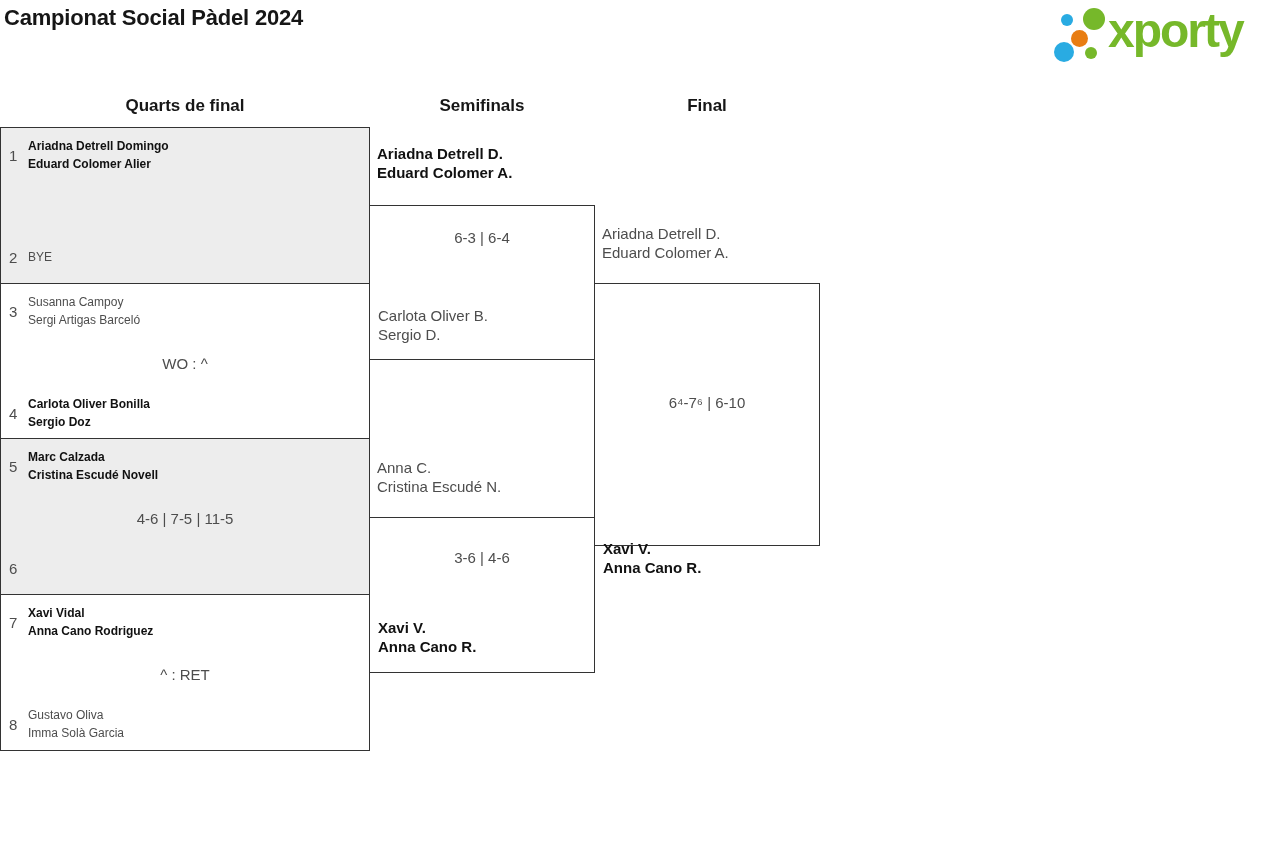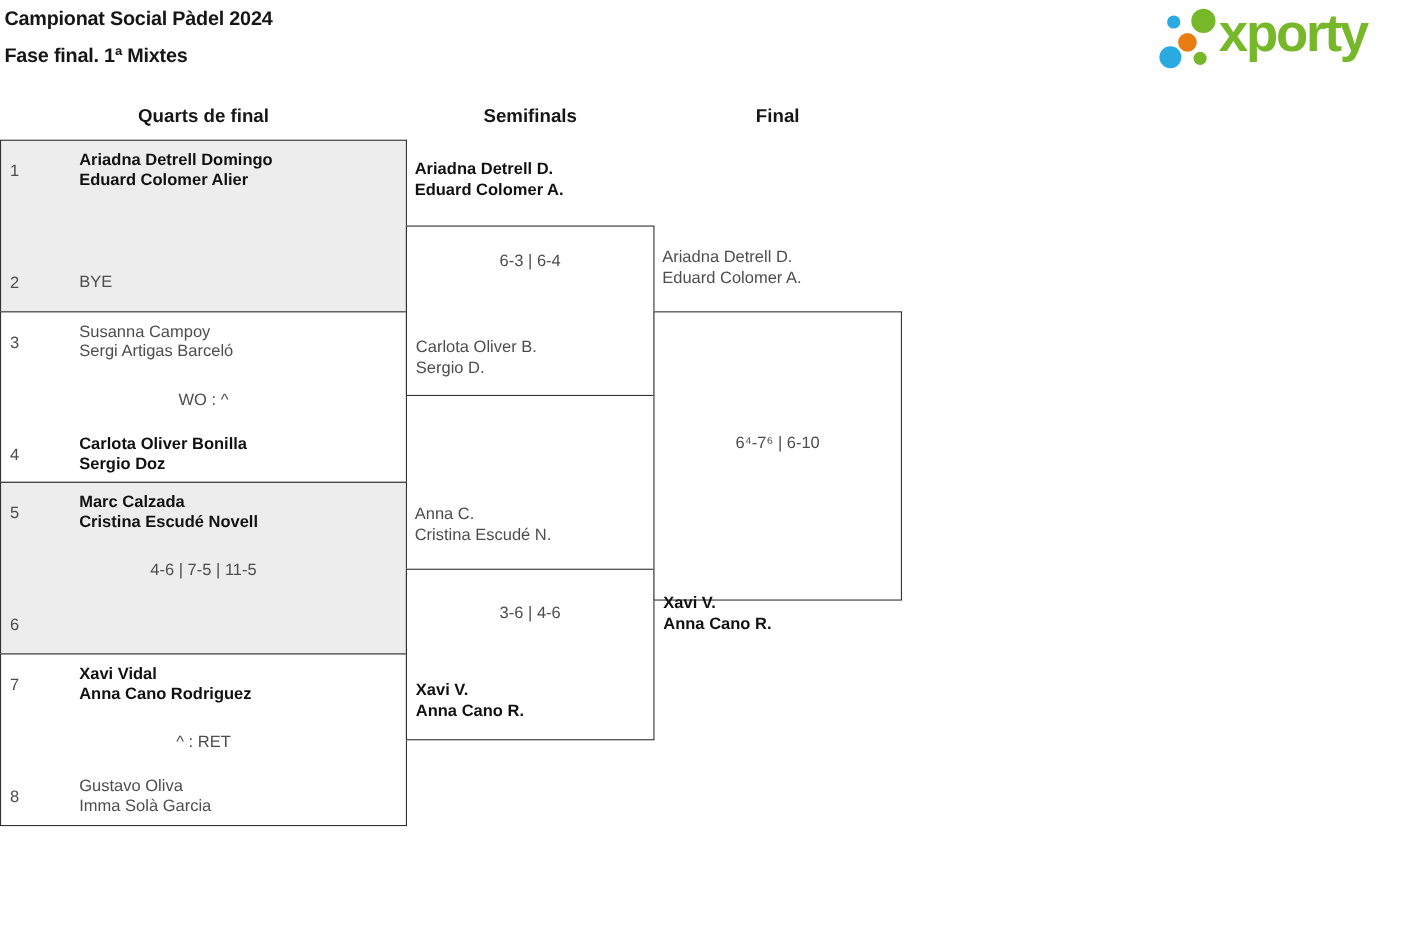--- a/index.html
+++ b/index.html
@@ -3,21 +3,21 @@
 <meta charset="utf-8">
 <style>
   html,body { margin:0; padding:0; background:#fff; }
   .page {
     position:relative; width:1280px; height:850px; background:#ffffff;
     font-family:"Liberation Sans", sans-serif; color:#1a1a1a; overflow:hidden;
   }
 
   
   .title-block { position:absolute; left:4px; top:1px; }
-  .title-line { font-size:18px; line-height:33px; font-weight:700; color:#161616; letter-spacing:-0.2px; }
+  .title-line { font-size:22px; line-height:33px; font-weight:700; color:#161616; letter-spacing:-0.2px; }
 
   
   .logo { position:absolute; left:1050px; top:0; width:230px; height:70px; }
   .logo-dot { position:absolute; border-radius:50%; }
   .dot-blue-sm   { left:11px; top:14px; width:12px; height:12px; }
   .dot-green-lg  { left:33px; top:8px;  width:22px; height:22px; }
   .dot-orange    { left:21px; top:30px; width:17px; height:17px; }
   .dot-blue-lg   { left:4px;  top:42px; width:20px; height:20px; }
   .dot-green-sm  { left:35px; top:47px; width:12px; height:12px; }
   .logo-text {
@@ -30,42 +30,41 @@
   .rh-qf { left:0; width:370px; }
   .rh-sf { left:369px; width:226px; }
   .rh-f  { left:594px; width:226px; }
 
   
   .match { position:absolute; box-sizing:border-box; border:1px solid #333; background:#ffffff; }
   .match.gray { background:#ededed; }
 
   .team-row { position:absolute; left:8px; right:8px; height:36px; display:flex; align-items:center; }
   .seed { width:19px; flex:none; font-size:15px; color:#4d4d4d; }
-  .names { font-size:15px; line-height:18px; color:#4d4d4d; font-weight:400;margin-left:44px; }
+  .names { font-size:12px; line-height:18px; color:#4d4d4d; font-weight:400; }
   .names .nline { display:block; white-space:nowrap; }
   .names.winner { color:#111111; font-weight:700; }
 
   .score { position:absolute; left:0; width:100%; text-align:center; font-size:15px; line-height:18px; color:#4d4d4d; }
 
   
   .team-outside { position:absolute; font-size:15px; line-height:19px; color:#4d4d4d; font-weight:400; }
   .team-outside.winner { color:#111111; font-weight:700; }
   .team-outside .nline { display:block; white-space:nowrap; }
   .team-inside { position:absolute; left:8px; font-size:15px; line-height:19px; color:#4d4d4d; font-weight:400; }
   .team-inside.winner { color:#111111; font-weight:700; }
   .team-inside .nline { display:block; white-space:nowrap; }
 </style>
 </head>
 <body>
 
 <div class="page">
 
   <div class="title-block">
     <div class="title-line">Campionat Social Pàdel 2024</div>
-    <div class="title-line">Fase final. 1ª Mixtes</div>
   </div>
 
   <div class="logo">
     <div class="logo-dot dot-blue-sm" style="background: rgb(41, 171, 226);"></div>
     <div class="logo-dot dot-green-lg" style="background: rgb(118, 184, 42);"></div>
     <div class="logo-dot dot-orange" style="background: rgb(232, 125, 18);"></div>
     <div class="logo-dot dot-blue-lg" style="background: rgb(41, 171, 226);"></div>
     <div class="logo-dot dot-green-sm" style="background: rgb(118, 184, 42);"></div>
     <div class="logo-text" style="color: rgb(118, 184, 42);">xporty</div>
   </div>

